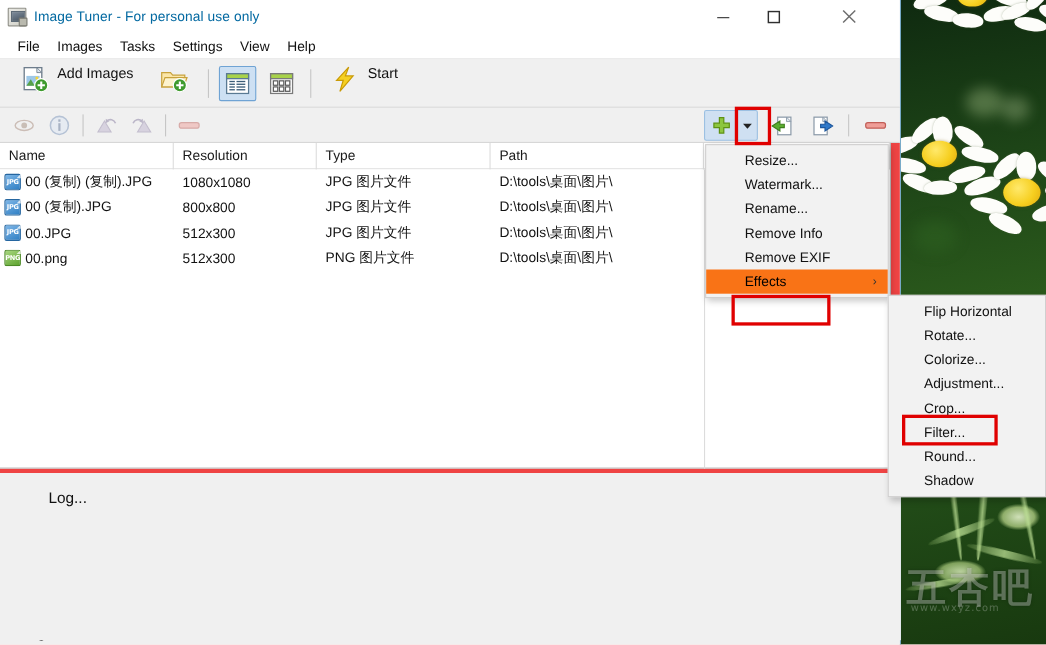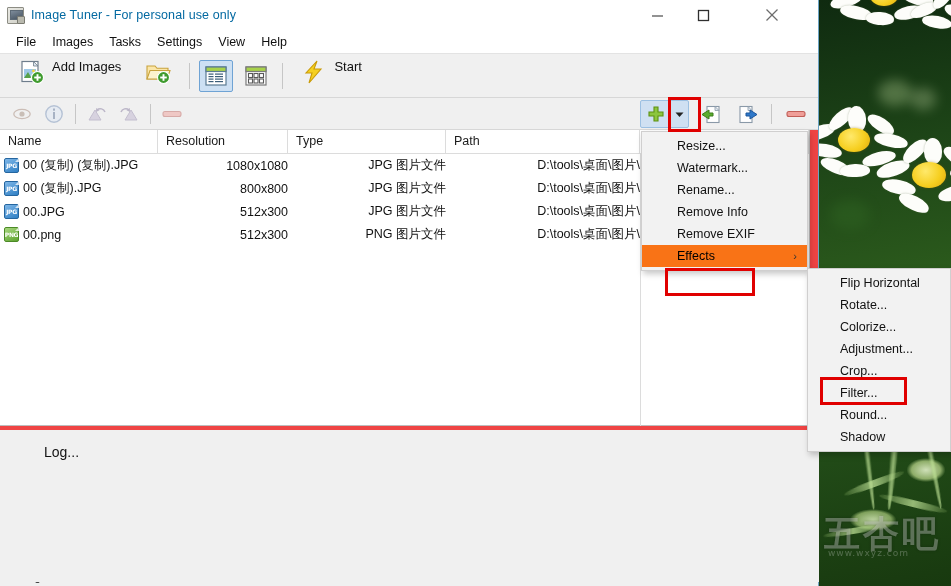--- a/index.html
+++ b/index.html
@@ -179,21 +179,21 @@
   .col-head {
     font-size: 12.5px; color: #1a1a1a; padding: 4px 0 0 8px;
     border-right: 1px solid #dcdcdc; height: 24px;
     overflow: hidden; white-space: nowrap;
   }
   .col-name { width: 158px; }
   .col-res  { width: 130px; }
   .col-type { width: 158px; }
   .col-path { width: 194px; }
   .col-rest { flex: 1 1 auto; border-right: 1px solid #dcdcdc; }
-  #list-body { background: #ffffff; text-align: right; }
+  #list-body { background: #ffffff; }
   .list-row { display: flex; height: 23px; align-items: center; }
   .cell {
     font-size: 12.5px; color: #111; padding-left: 8px;
     white-space: nowrap; overflow: hidden;
   }
   .cell-name {
     width: 158px; display: flex; align-items: center; gap: 4px; padding-left: 4px;
   }
   .cell-res  { width: 130px; }
   .cell-type { width: 158px; }

